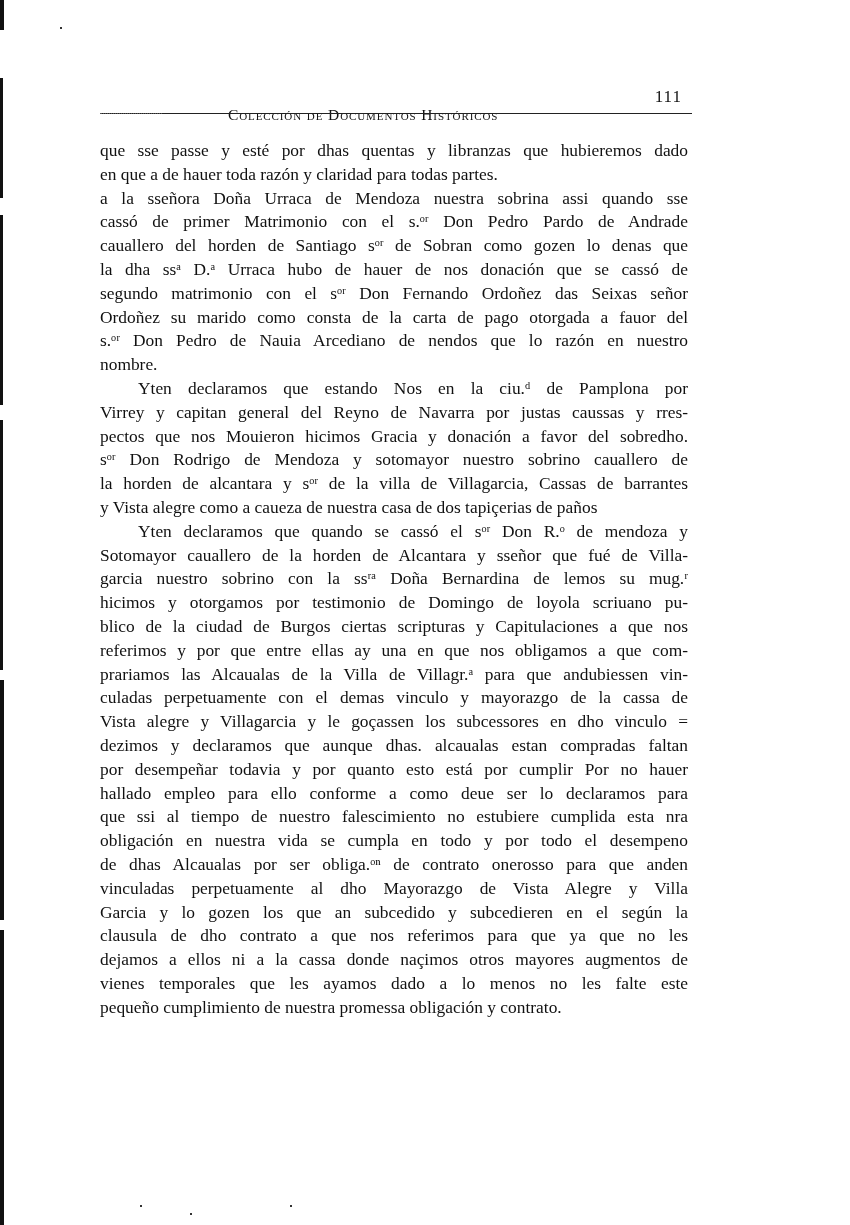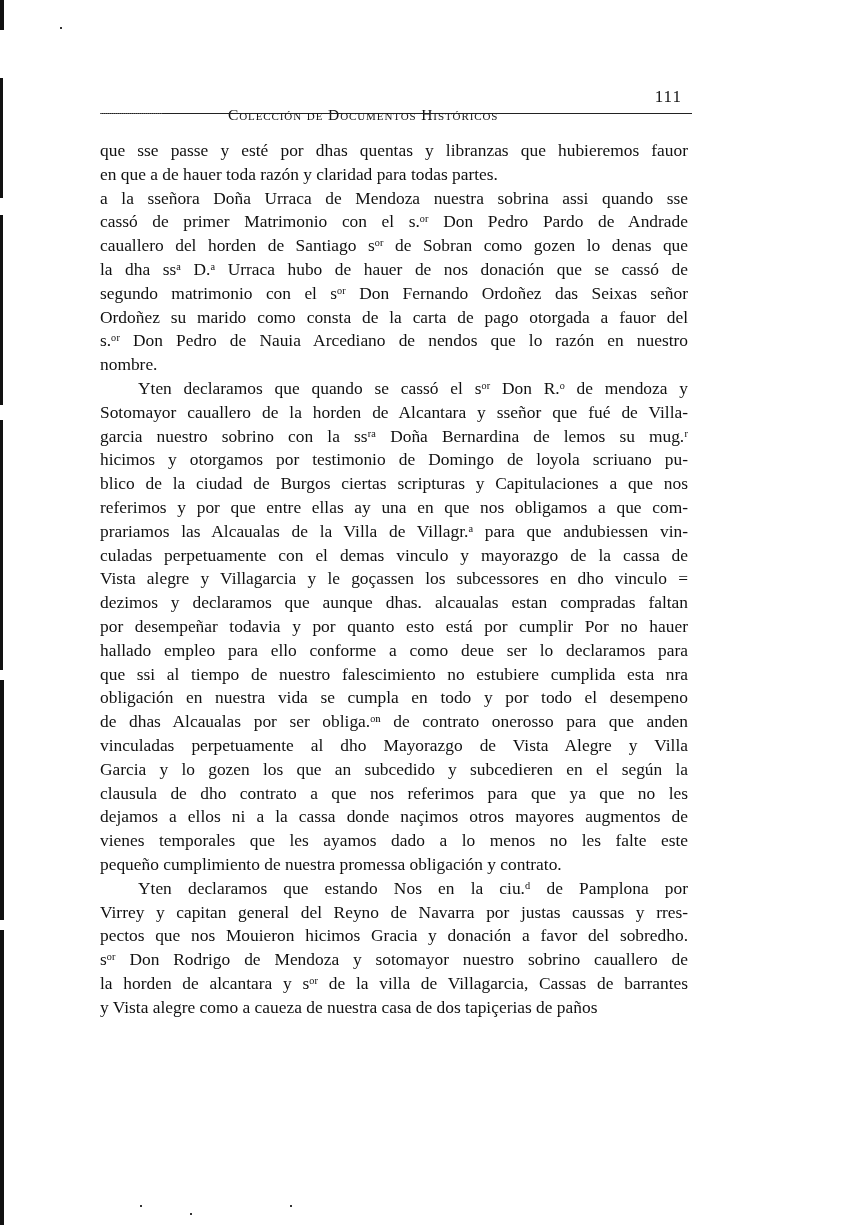--- a/index.html
+++ b/index.html
@@ -53,32 +53,40 @@
 
 <header class="running-head">
   <span class="running-title">Colección de Documentos Históricos</span>
   <span class="page-number">111</span>
 </header>
 <div class="rule"></div>
 <div class="rule-left"></div>
 
 <main class="text-block">
   <p id="p0" style="margin:0">
-      <span class="line">que sse passe y esté por dhas quentas y libranzas que hubieremos fauor</span>
+      <span class="line">que sse passe y esté por dhas quentas y libranzas que hubieremos dado</span>
       <span class="line last">en que a de hauer toda razón y claridad para todas partes.</span>
     </p>
   <p id="p1" style="margin:0">
       <span class="line">a la sseñora Doña Urraca de Mendoza nuestra sobrina assi quando sse</span>
       <span class="line">cassó de primer Matrimonio con el s.ᵒʳ Don Pedro Pardo de Andrade</span>
       <span class="line">cauallero del horden de Santiago sᵒʳ de Sobran como gozen lo denas que</span>
       <span class="line">la dha ssᵃ D.ᵃ Urraca hubo de hauer de nos donación que se cassó de</span>
       <span class="line">segundo matrimonio con el sᵒʳ Don Fernando Ordoñez das Seixas señor</span>
       <span class="line">Ordoñez su marido como consta de la carta de pago otorgada a fauor del</span>
       <span class="line">s.ᵒʳ Don Pedro de Nauia Arcediano de nendos que lo razón en nuestro</span>
       <span class="line last">nombre.</span>
+    </p>
+  <p id="p3" style="margin:0">
+      <span class="line indent">Yten declaramos que estando Nos en la ciu.ᵈ de Pamplona por</span>
+      <span class="line">Virrey y capitan general del Reyno de Navarra por justas caussas y rres-</span>
+      <span class="line">pectos que nos Mouieron hicimos Gracia y donación a favor del sobredho.</span>
+      <span class="line">sᵒʳ Don Rodrigo de Mendoza y sotomayor nuestro sobrino cauallero de</span>
+      <span class="line">la horden de alcantara y sᵒʳ de la villa de Villagarcia, Cassas de barrantes</span>
+      <span class="line last">y Vista alegre como a caueza de nuestra casa de dos tapiçerias de paños</span>
     </p>
   <p id="p2" style="margin:0">
       <span class="line indent">Yten declaramos que quando se cassó el sᵒʳ Don R.ᵒ de mendoza y</span>
       <span class="line">Sotomayor cauallero de la horden de Alcantara y sseñor que fué de Villa-</span>
       <span class="line">garcia nuestro sobrino con la ssʳᵃ Doña Bernardina de lemos su mug.ʳ</span>
       <span class="line">hicimos y otorgamos por testimonio de Domingo de loyola scriuano pu-</span>
       <span class="line">blico de la ciudad de Burgos ciertas scripturas y Capitulaciones a que nos</span>
       <span class="line">referimos y por que entre ellas ay una en que nos obligamos a que com-</span>
       <span class="line">prariamos las Alcaualas de la Villa de Villagr.ᵃ para que andubiessen vin-</span>
       <span class="line">culadas perpetuamente con el demas vinculo y mayorazgo de la cassa de</span>
@@ -89,26 +97,18 @@
       <span class="line">que ssi al tiempo de nuestro falescimiento no estubiere cumplida esta nra</span>
       <span class="line">obligación en nuestra vida se cumpla en todo y por todo el desempeno</span>
       <span class="line">de dhas Alcaualas por ser obliga.ᵒⁿ de contrato onerosso para que anden</span>
       <span class="line">vinculadas perpetuamente al dho Mayorazgo de Vista Alegre y Villa</span>
       <span class="line">Garcia y lo gozen los que an subcedido y subcedieren en el según la</span>
       <span class="line">clausula de dho contrato a que nos referimos para que ya que no les</span>
       <span class="line">dejamos a ellos ni a la cassa donde naçimos otros mayores augmentos de</span>
       <span class="line">vienes temporales que les ayamos dado a lo menos no les falte este</span>
       <span class="line last">pequeño cumplimiento de nuestra promessa obligación y contrato.</span>
     </p>
-  <p id="p3" style="margin:0">
-      <span class="line indent">Yten declaramos que estando Nos en la ciu.ᵈ de Pamplona por</span>
-      <span class="line">Virrey y capitan general del Reyno de Navarra por justas caussas y rres-</span>
-      <span class="line">pectos que nos Mouieron hicimos Gracia y donación a favor del sobredho.</span>
-      <span class="line">sᵒʳ Don Rodrigo de Mendoza y sotomayor nuestro sobrino cauallero de</span>
-      <span class="line">la horden de alcantara y sᵒʳ de la villa de Villagarcia, Cassas de barrantes</span>
-      <span class="line last">y Vista alegre como a caueza de nuestra casa de dos tapiçerias de paños</span>
-    </p>
 </main>
 
 <div class="speck" style="left:140px; top:1205px;"></div>
 <div class="speck" style="left:190px; top:1213px;"></div>
 <div class="speck" style="left:290px; top:1205px;"></div>
 <div class="speck" style="left:60px; top:27px;"></div>
 
 </body></html>

